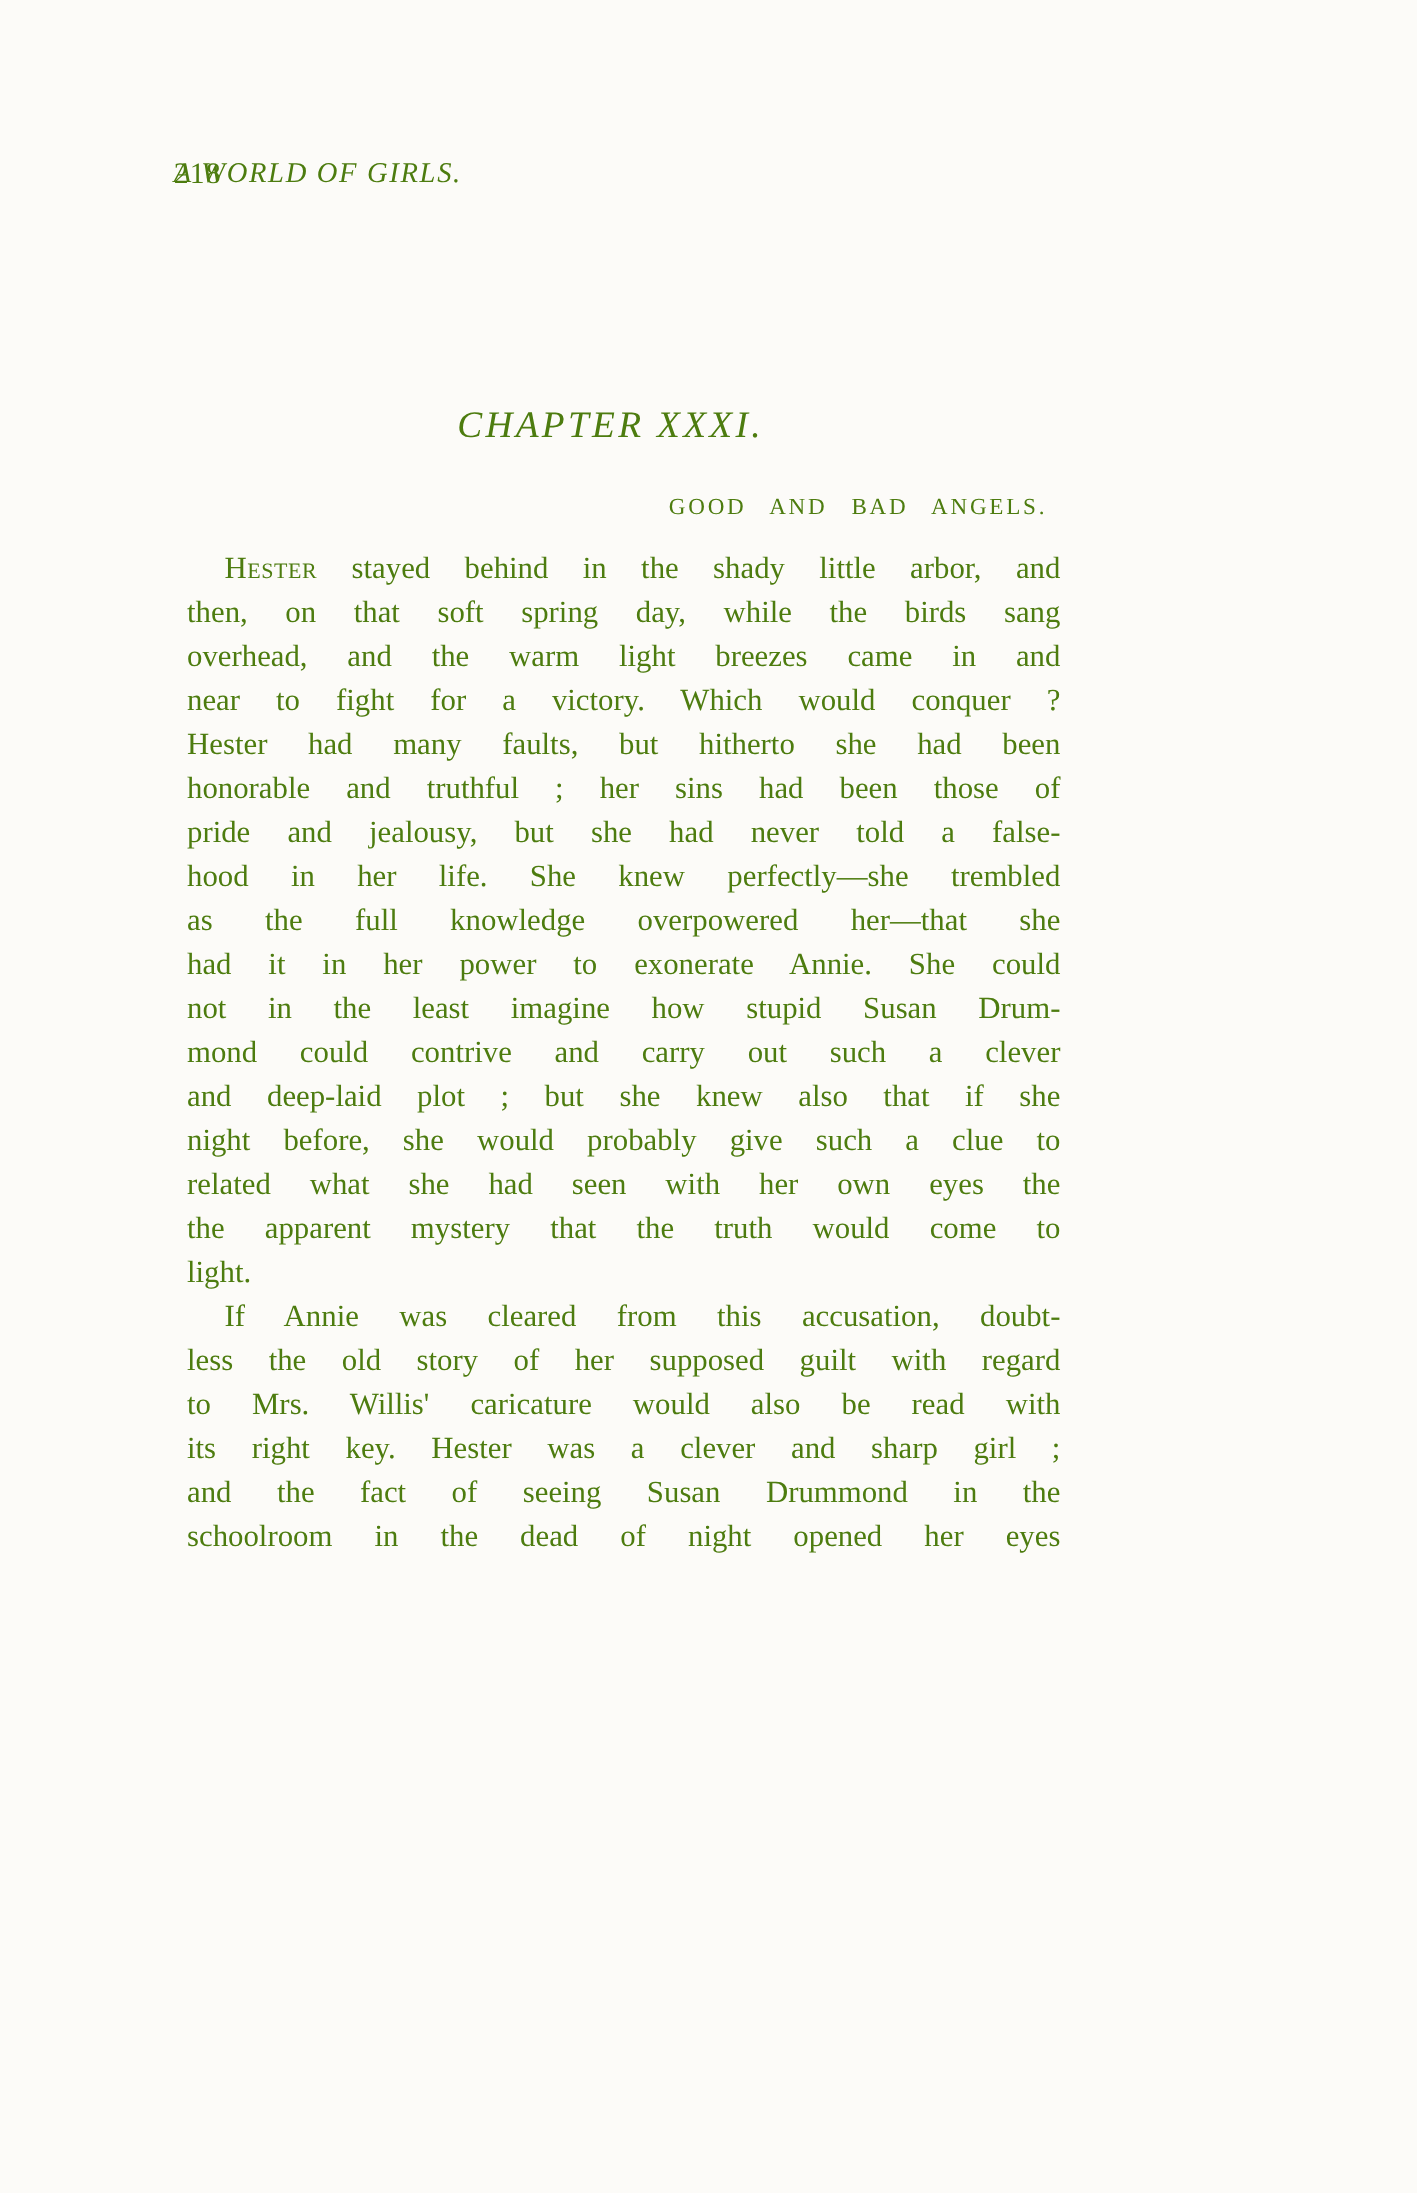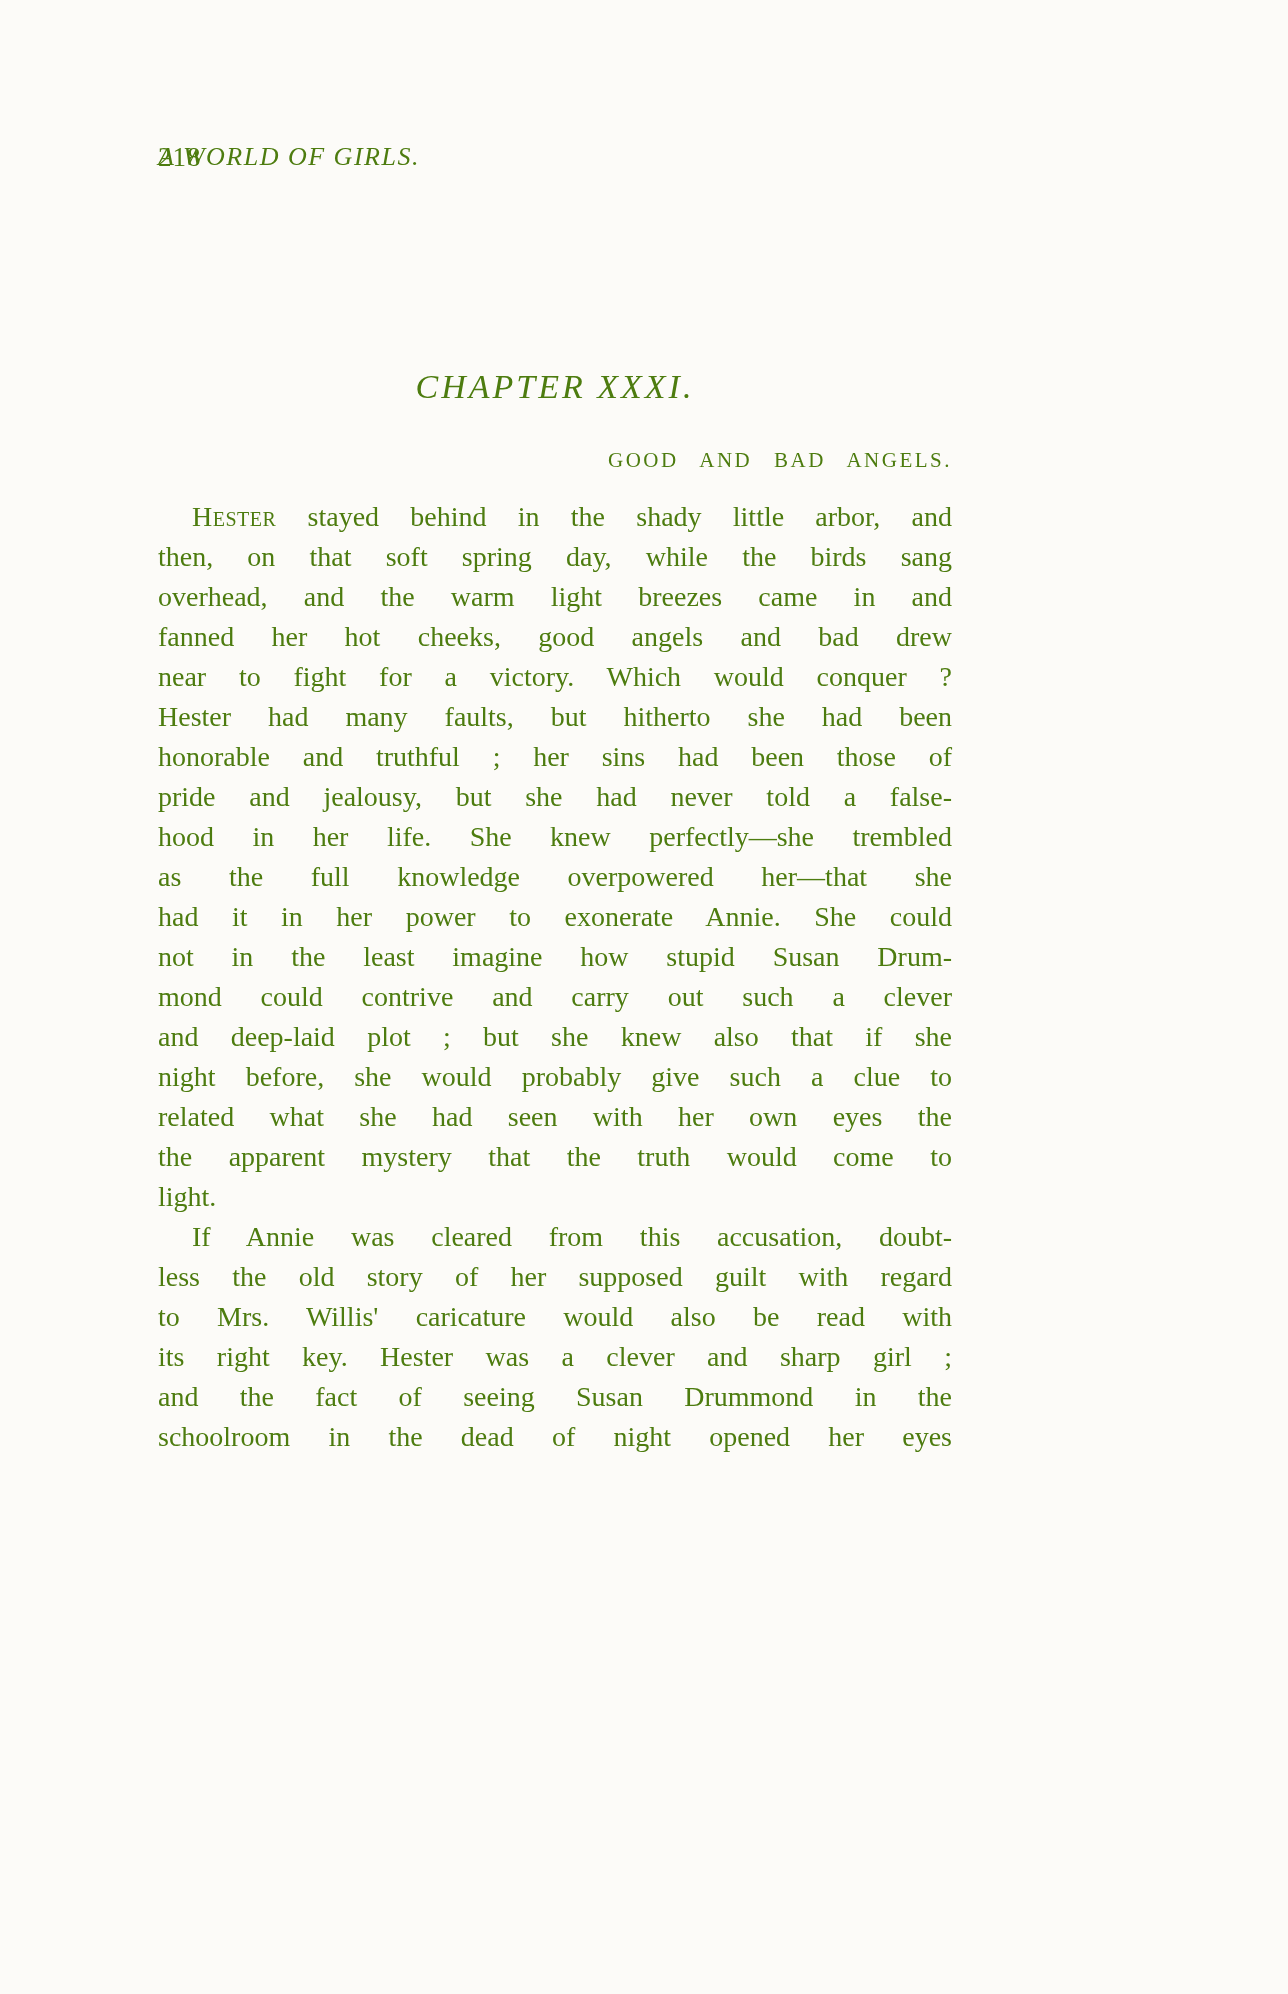--- a/index.html
+++ b/index.html
@@ -68,21 +68,21 @@
     margin: 0;
     text-align: right;
     font-weight: normal;
     font-size: 21px;
     letter-spacing: 2.5px;
     word-spacing: 14px;
   }
   .body-text {
     position: absolute;
     top: 497px;
-    left: 0;
+    left: 12px;
     width: 100%;
     font-size: 28px;
     line-height: 40px;
   }
   .line {
     text-align: justify;
     text-align-last: justify;
     white-space: normal;
   }
   .line.first {
@@ -108,21 +108,20 @@
     </div>
 
     <h1 class="chapter">CHAPTER XXXI.</h1>
 
     <h2 class="subtitle">GOOD AND BAD ANGELS.</h2>
 
     <div class="body-text" id="body-text">
         <div class="line first"><span class="smallcaps">Hester</span> stayed behind in the shady little arbor, and</div>
         <div class="line">then, on that soft spring day, while the birds sang</div>
         <div class="line">overhead, and the warm light breezes came in and</div>
-        <div class="line">fanned her hot cheeks, good angels and bad drew</div>
         <div class="line">near to fight for a victory.  Which would conquer ?</div>
         <div class="line">Hester had many faults, but hitherto she had been</div>
         <div class="line">honorable and truthful ; her sins had been those of</div>
         <div class="line">pride and jealousy, but she had never told a false-</div>
         <div class="line">hood in her life.  She knew perfectly—she trembled</div>
         <div class="line">as the full knowledge overpowered her—that she</div>
         <div class="line">had it in her power to exonerate Annie.  She could</div>
         <div class="line">not in the least imagine how stupid Susan Drum-</div>
         <div class="line">mond could contrive and carry out such a clever</div>
         <div class="line">and deep-laid plot ; but she knew also that if she</div>

